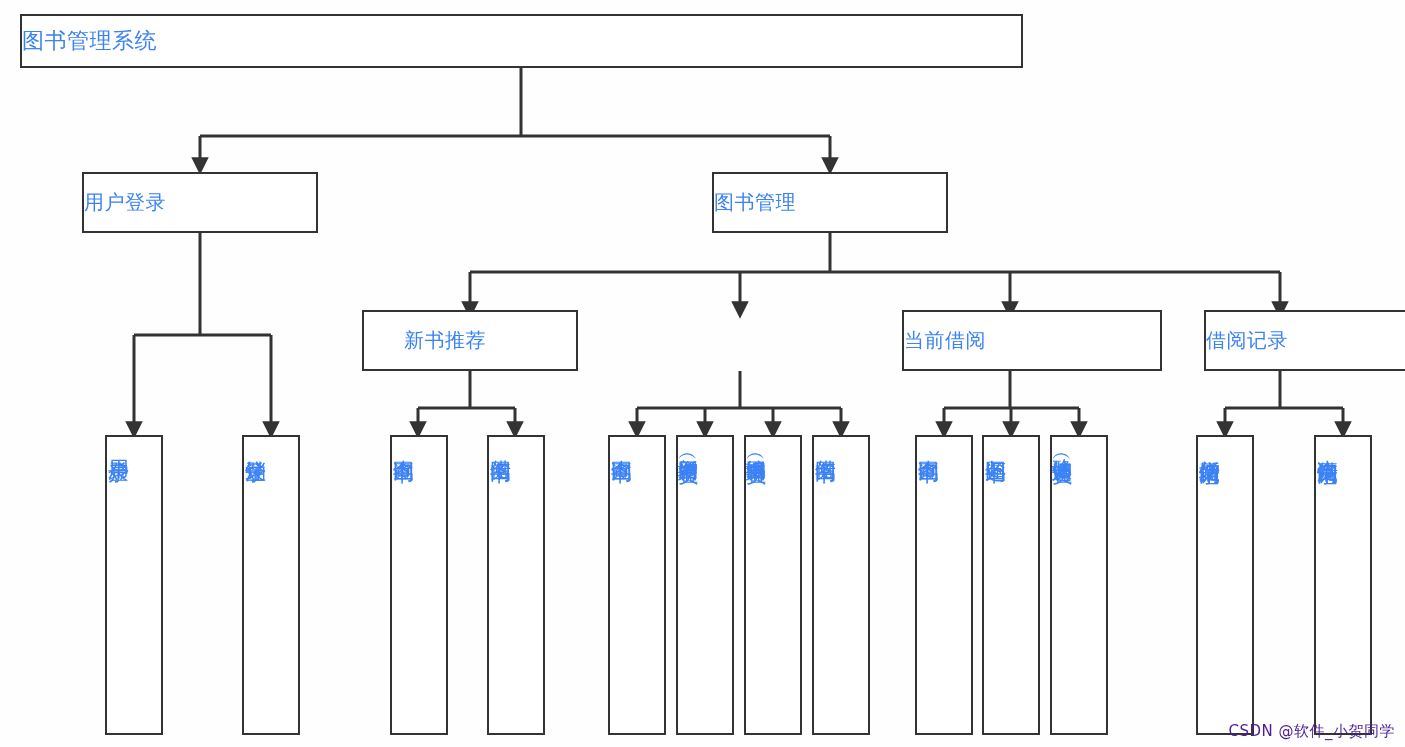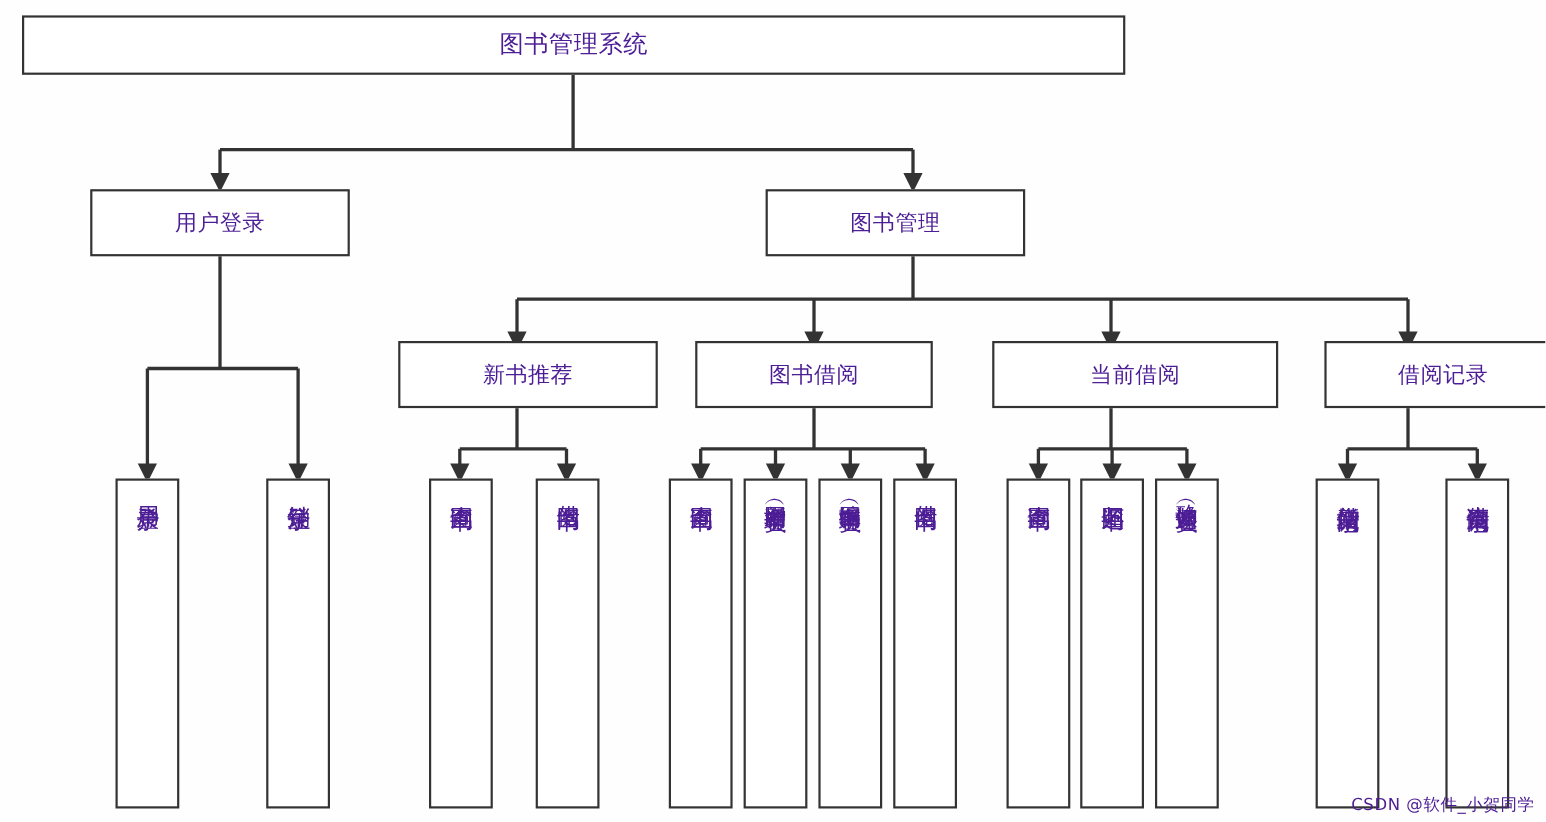--- a/index.html
+++ b/index.html
@@ -26,22 +26,22 @@
     height: 747px;
     pointer-events: none;
   }
   .node {
     position: absolute;
     box-sizing: border-box;
     background: #ffffff;
     border: 2px solid #333333;
     display: flex;
     align-items: center;
-    justify-content: center;
-    color: #4c1d95;
+    justify-content: flex-start;
+    color: #3b82f6;
     z-index: 2;
   }
   .node .label {
     display: block;
     text-align: center;
     line-height: 1.18;
     letter-spacing: 0.5px;
   }
   
   .node.root {
@@ -145,29 +145,26 @@
     </g>
   </svg>
 
   <div class="node root">
     <span class="label">图书管理系统</span>
   </div>
 
   <div class="node h-box" style="left:82px; top:172px; width:236px;">
     <span class="label">用户登录</span>
   </div>
-  <div class="node h-box" style="left:696px; top:172px; width:236px;">
+  <div class="node h-box" style="left:712px; top:172px; width:236px;">
     <span class="label">图书管理</span>
   </div>
 
-  <div class="node h-box" style="left:362px; top:310px; width:236px;">
+  <div class="node h-box" style="left:362px; top:310px; width:216px;padding-left:40px;">
     <span class="label">新书推荐</span>
-  </div>
-  <div class="node h-box" style="left:632px; top:310px; width:216px;">
-    <span class="label">图书借阅</span>
   </div>
   <div class="node h-box" style="left:902px; top:310px; width:260px;">
     <span class="label">当前借阅</span>
   </div>
   <div class="node h-box" style="left:1172px; top:310px; width:216px;margin-left:32px;">
     <span class="label">借阅记录</span>
   </div>
 
   <div class="node leaf" style="left:105px; width:58px;">
     <span class="label">用户登录</span>

